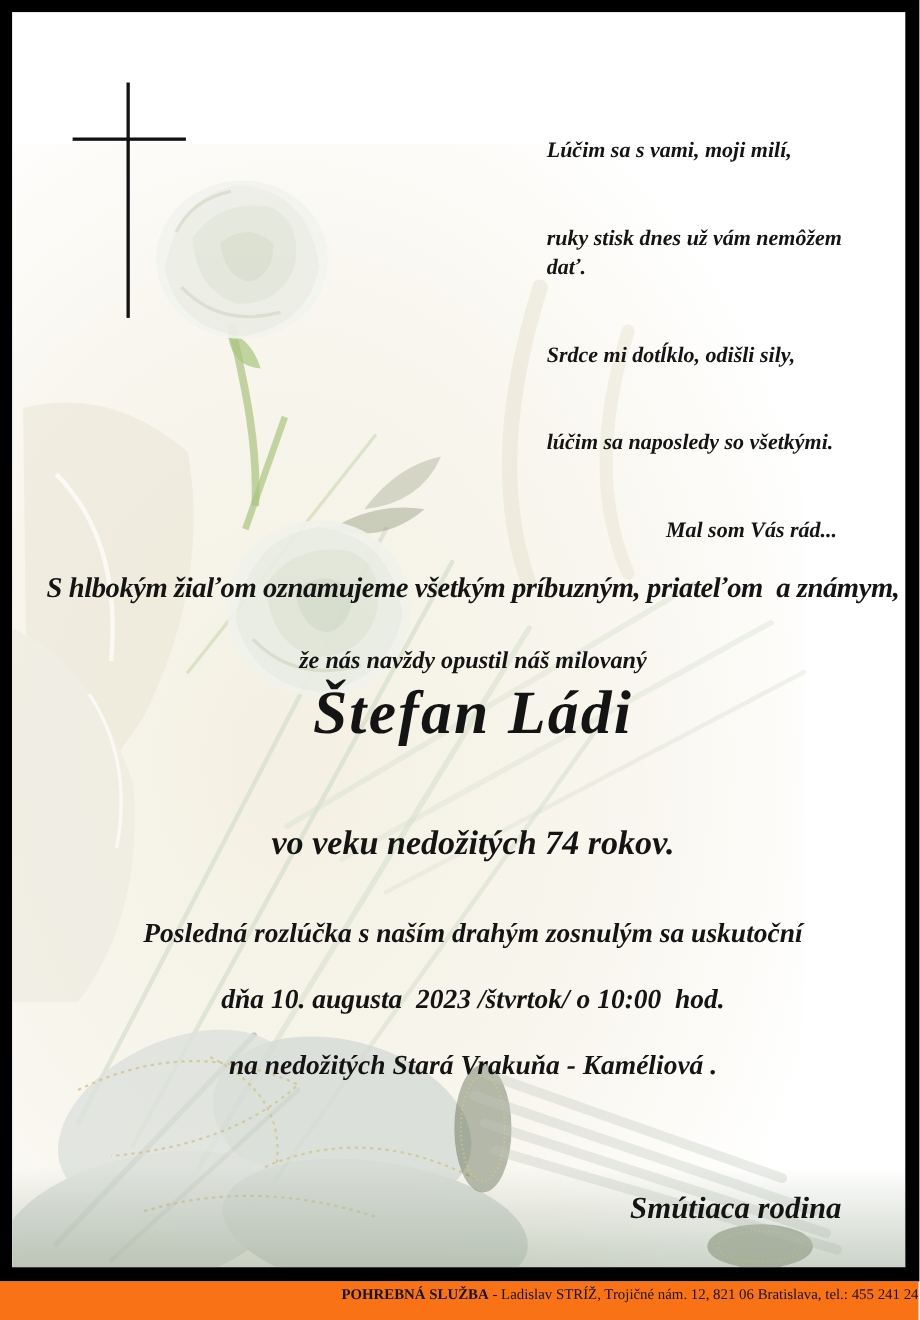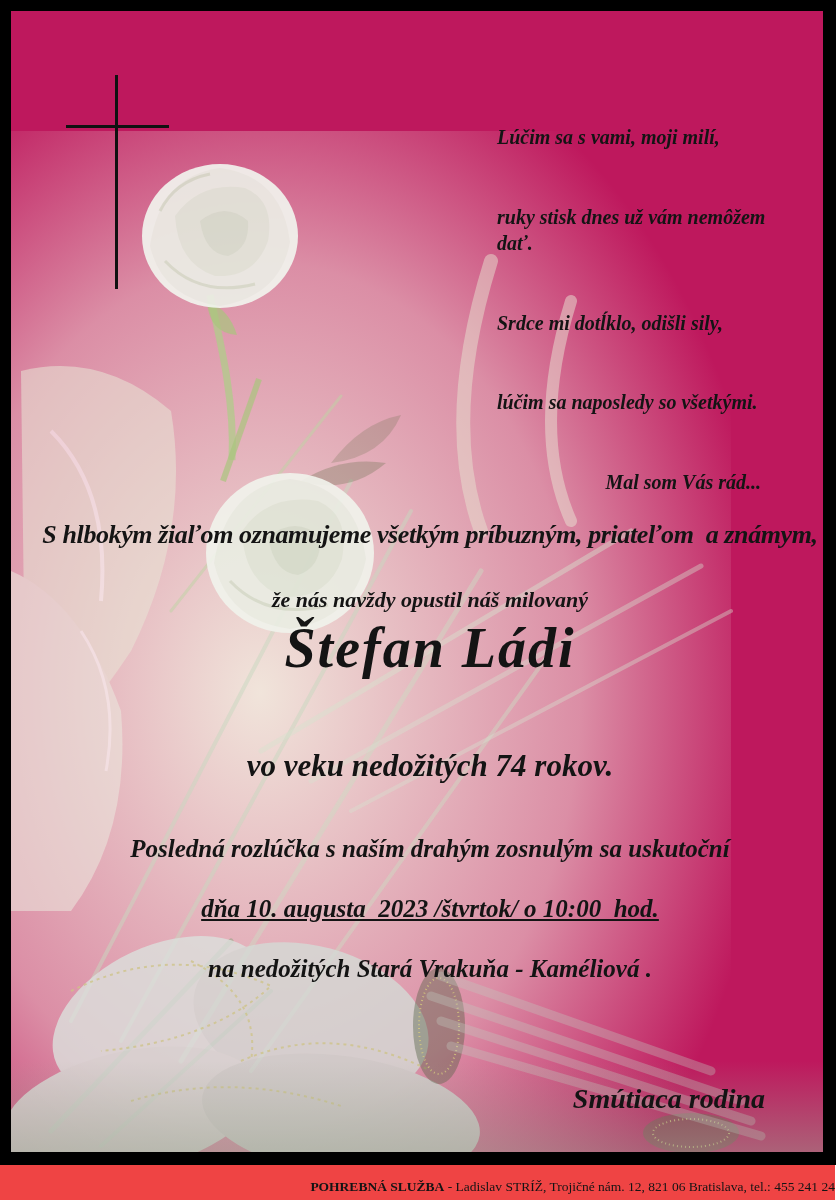--- a/index.html
+++ b/index.html
@@ -12,21 +12,21 @@
   }
   .page { position:relative; width:836px; height:1200px; }
   .frame {
     position:absolute; left:0; top:0;
     width:836px; height:1165px;
     background:#000000;
   }
   .frame-inner {
     position:absolute; left:11px; top:11px;
     width:812px; height:1141px;
-    background:#be185d;
+    background:#ffffff;
     overflow:hidden;
   }
   svg.collage { position:absolute; left:0; top:0; width:812px; height:1141px; }
 
   
   .cross-v { position:absolute; left:104px; top:64px; width:3px; height:214px; background:#111; }
   .cross-h { position:absolute; left:55px; top:114px; width:103px; height:3px; background:#111; }
 
   
   .bi { font-weight:bold; font-style:italic; white-space:pre-wrap; }
@@ -34,32 +34,32 @@
     position:absolute; left:486px; top:60px; width:292px;
     font-size:20px; line-height:26.5px; text-align:left;
   }
   .poem-last { text-align:right; padding-right:28px; }
   .txt { position:absolute; left:0; right:0; text-align:center; transform:translateX(13px); }
   .a1   { top:489px;  font-size:26px; letter-spacing:-0.4px;margin-top:20px; }
   .a2   { top:576px;  font-size:22px; }
   .name { top:587px;  font-size:56px; line-height:100px; letter-spacing:2px; }
   .age  { top:737px;  font-size:31px; }
   .f1   { top:824px;  font-size:25px; }
-  .f2   { top:884px;  font-size:25px;text-decoration:underline; }
+  .f2   { top:884px;  font-size:25px; }
   .f3   { top:944px;  font-size:25px; }
   .signature {
     position:absolute; right:58px; top:1072px;
     font-size:28px;
   }
 
   .footer {
     position:absolute; left:0; top:1165px; width:835px; height:35px;
     display:flex; justify-content:flex-end; align-items:flex-end;
-    gap:14px; padding-bottom:5px; box-sizing:border-box;
-    background:#ef4444;
+    gap:14px; padding-bottom:15px; box-sizing:border-box;
+    background:#f97316;
   }
   .footer-small { font-size:13.5px; white-space:pre-wrap; }
   .footer-small .company { font-weight:bold; }
   .footer-site { font-size:18px; font-weight:bold; }
 </style>
 </head>
 <body>
 
 <div class="page">
 

